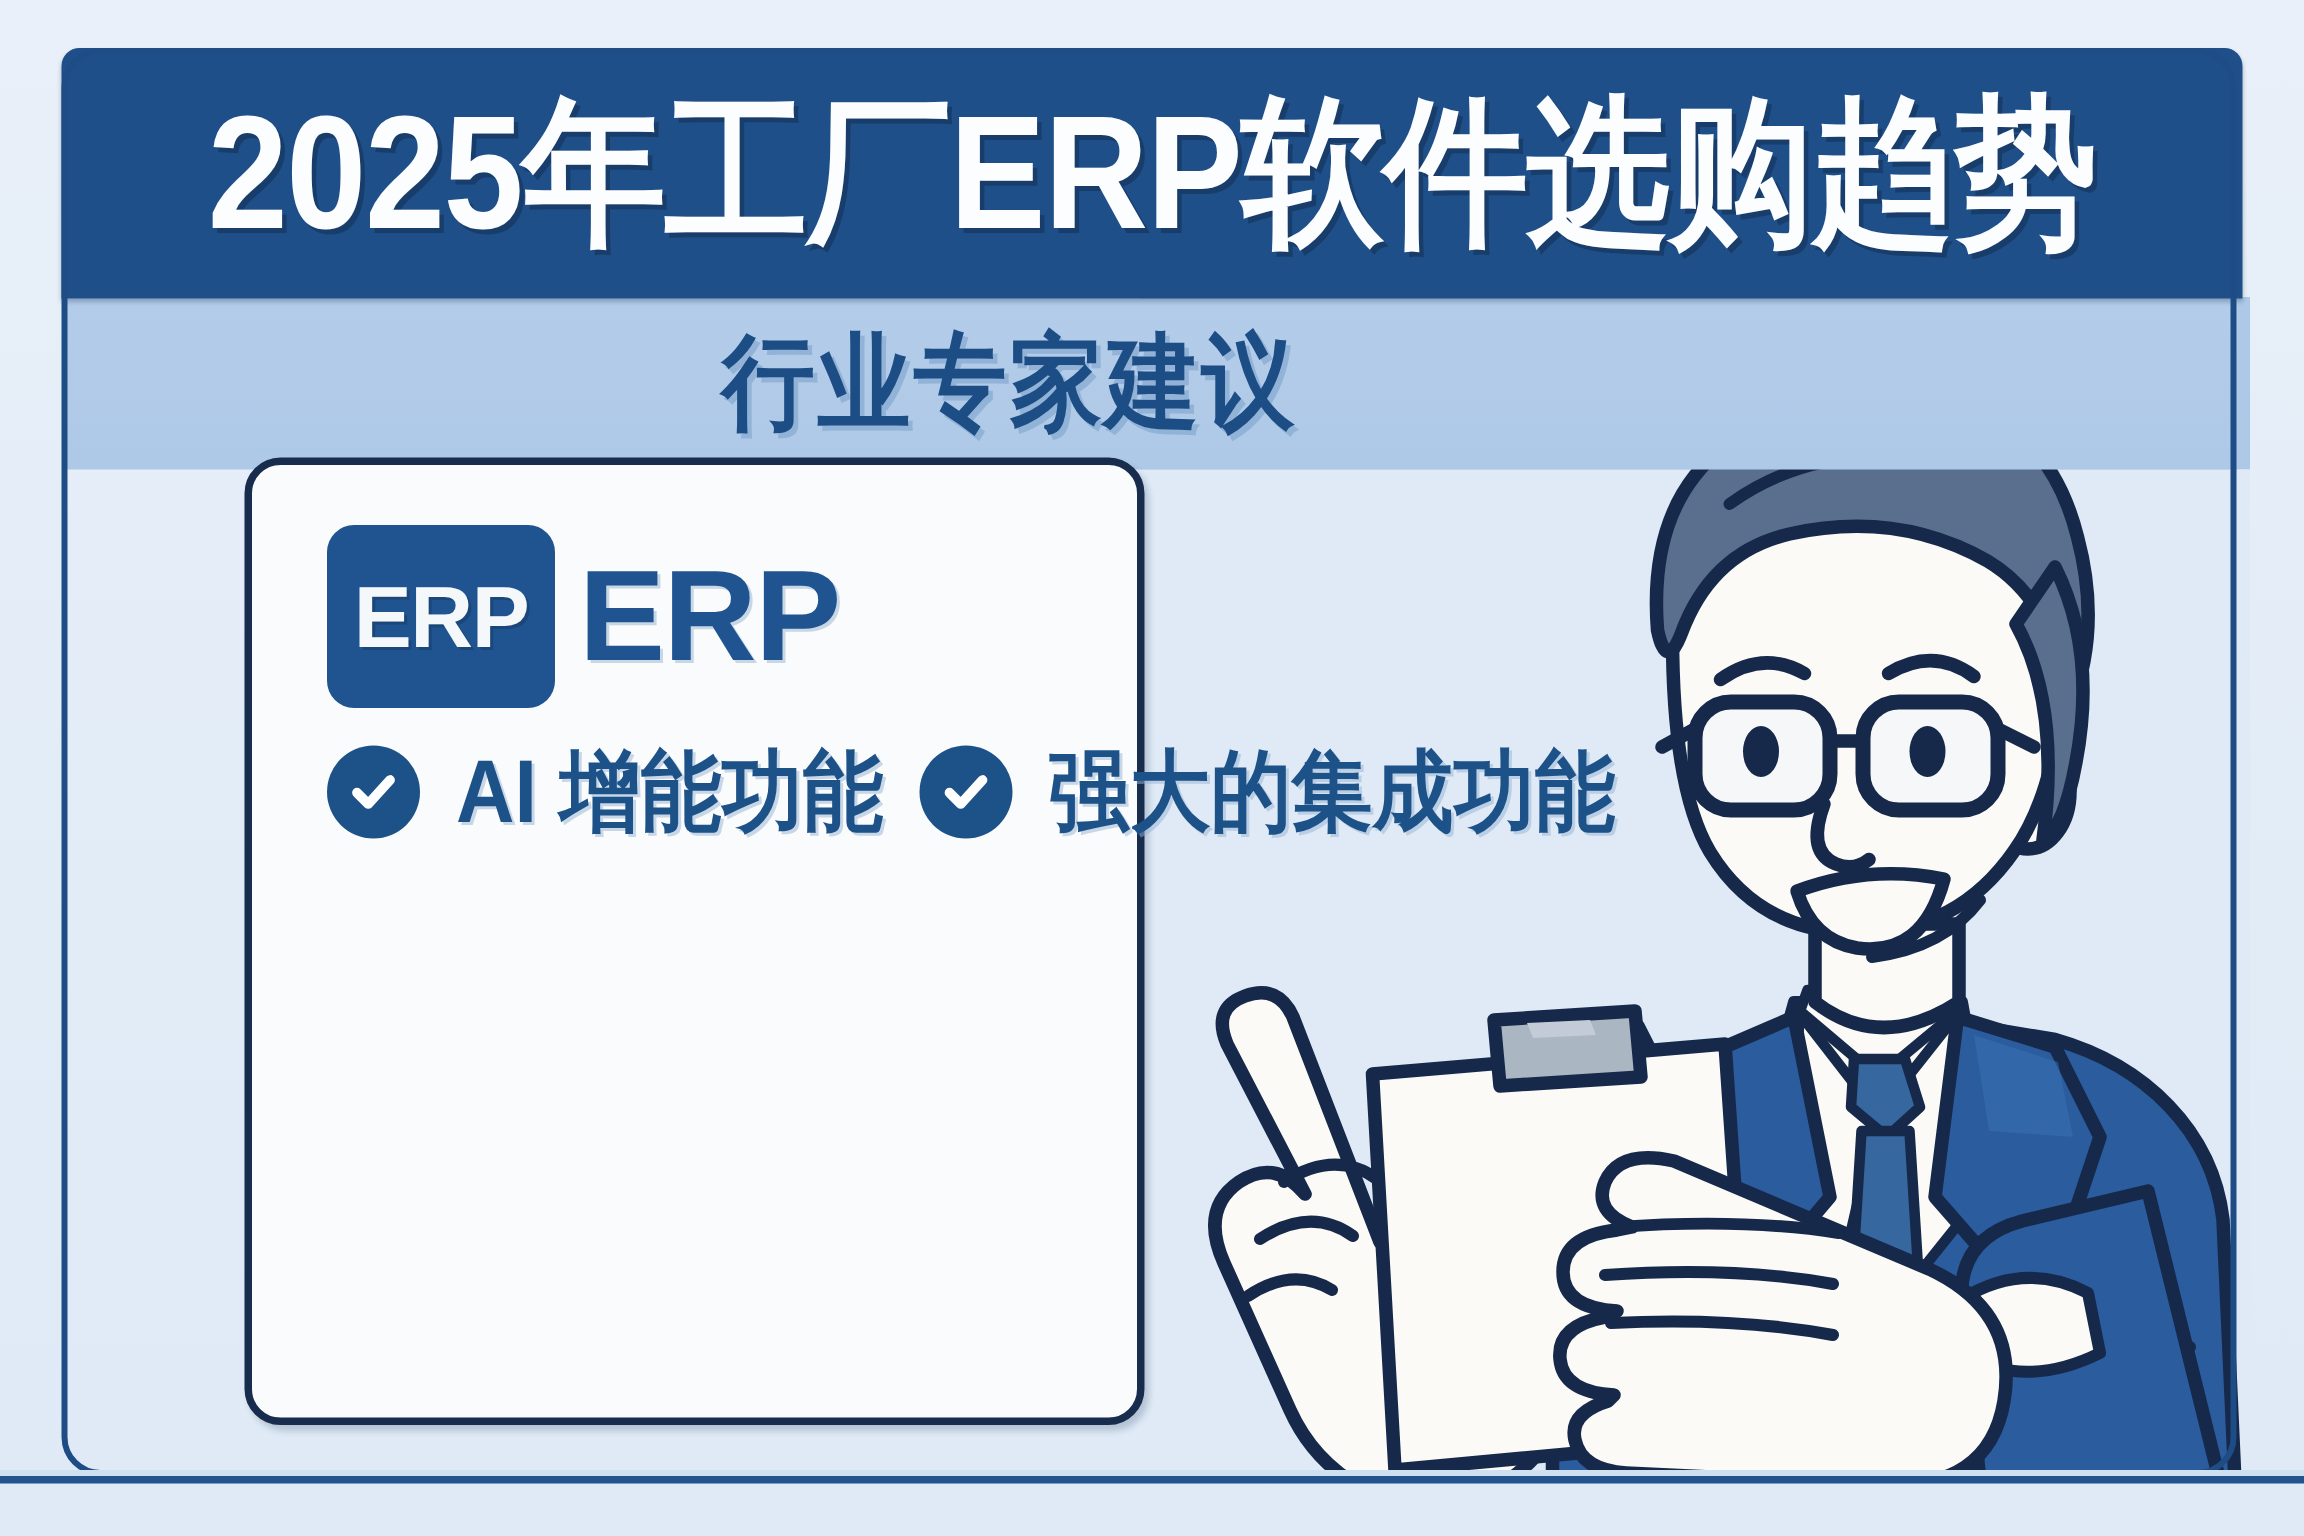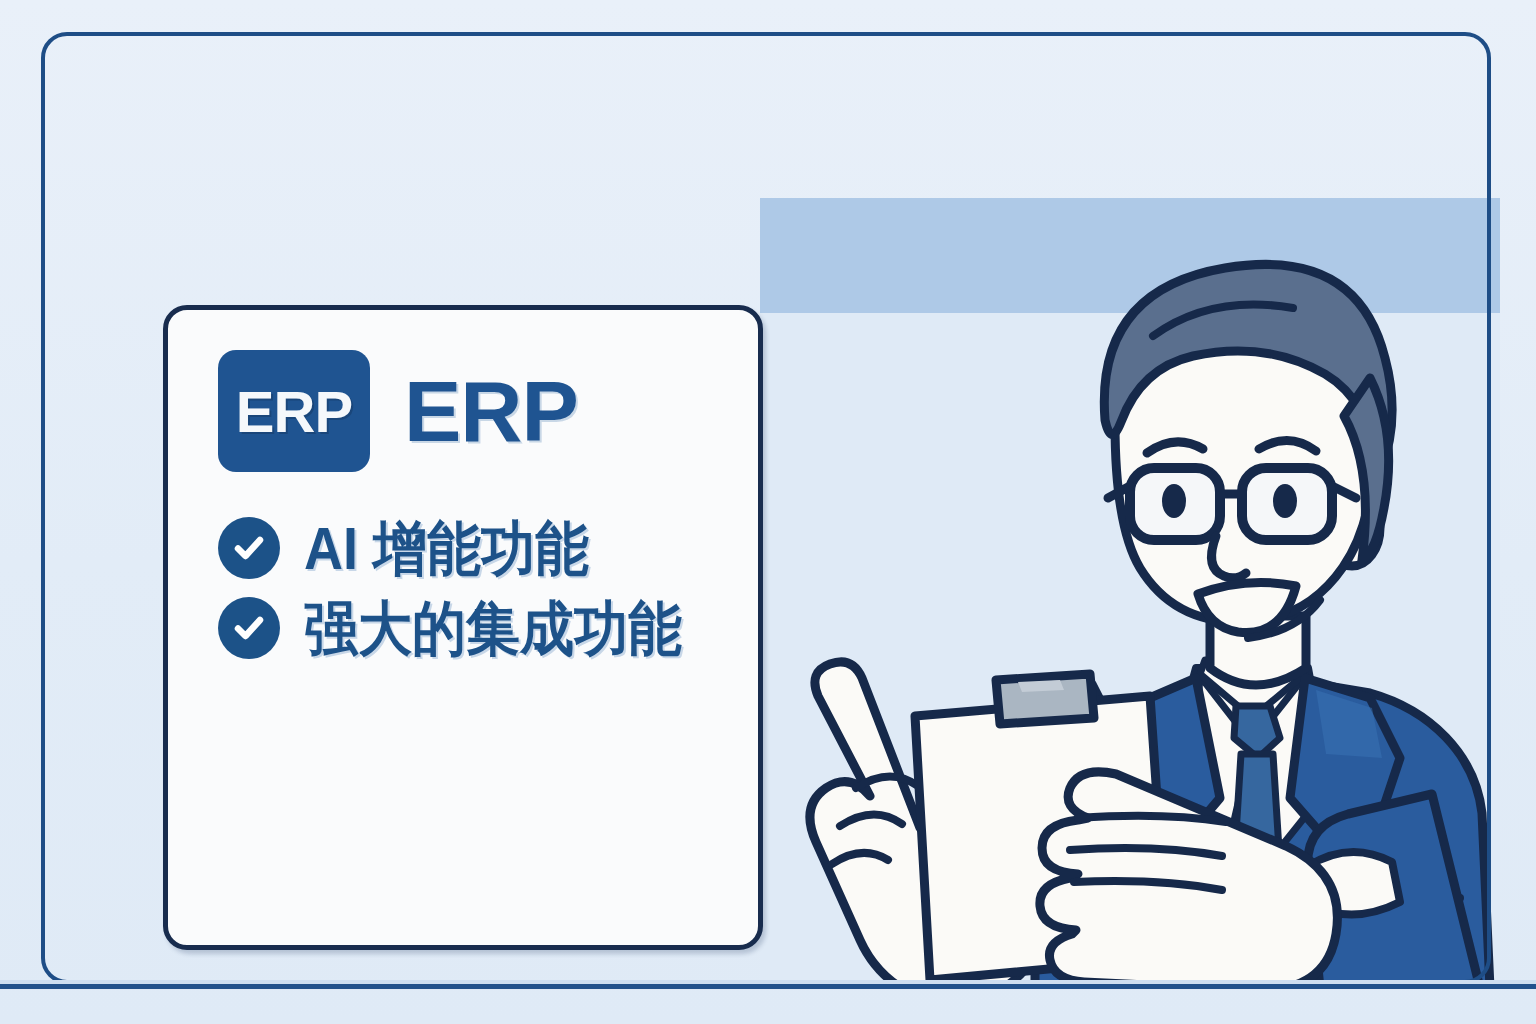--- a/index.html
+++ b/index.html
@@ -99,21 +99,21 @@
     border-radius: 24px;
     box-sizing: border-box;
     z-index: 5;
     box-shadow: 3px 4px 4px rgba(30,55,95,0.22);
     padding: 38px 0 0 50px;
   }
 
   .erp-row {
     display: flex;
     align-items: center;
-    gap: 34px;
+    gap: 16px;
     height: 126px;
   }
   .erp-badge {
     width: 152px;
     height: 122px;
     background: #1f5491;
     border-radius: 18px;
     display: flex;
     align-items: center;
     justify-content: center;
@@ -129,24 +129,24 @@
   .erp-word {
     color: #1f5491;
     font-size: 86px;
     font-weight: bold;
     letter-spacing: -1px;
     line-height: 1;
     text-shadow: 2px 2px 0 rgba(140,170,205,0.45);
   }
 
   .feature-list {
-    margin-top: 38px;
-    display: flex;
-    flex-direction: column;
-    gap: 8px;
+    margin-top: 18px;
+    display: flex;
+    flex-direction: row;
+    gap: 24px;
   }
   .feature-item {
     display: flex;
     align-items: center;
     gap: 24px;
     height: 72px;
   }
   .check-circle {
     width: 62px;
     height: 62px;
@@ -288,21 +288,27 @@
         <path d="M296 576 q-36 -8 -46 14 q-8 20 18 30 l-10 2 q-36 4 -36 28 q0 24 36 26 l-8 4 q-32 6 -30 28 q2 22 36 24 l-4 4 q-26 8 -22 26 q4 20 34 22 l168 8 q74 4 84 -56 q10 -60 -50 -88 Z" transform="translate(60,0)" fill="#fbfaf7" stroke="#16294a" stroke-width="9" stroke-linejoin="round"></path>
 
         <path d="M318 620 q84 -6 148 4" fill="none" stroke="#16294a" stroke-width="8" stroke-linecap="round"></path>
         <path d="M310 652 q86 -6 152 6" fill="none" stroke="#16294a" stroke-width="8" stroke-linecap="round"></path>
         <path d="M314 684 q84 -4 148 8" fill="none" stroke="#16294a" stroke-width="8" stroke-linecap="round"></path>
 
       </g>
     </svg>
   </div>
 
-
+  <div class="title-bar">
+    <div class="title-text">2025年工厂ERP软件选购趋势</div>
+  </div>
+
+  <div class="subtitle-band">
+    <div class="subtitle-text">行业专家建议</div>
+  </div>
 
   <div class="feature-card">
 
     <div class="erp-row">
       <div class="erp-badge">
         <span class="erp-badge-text">ERP</span>
       </div>
       <div class="erp-word">ERP</div>
     </div>
 

